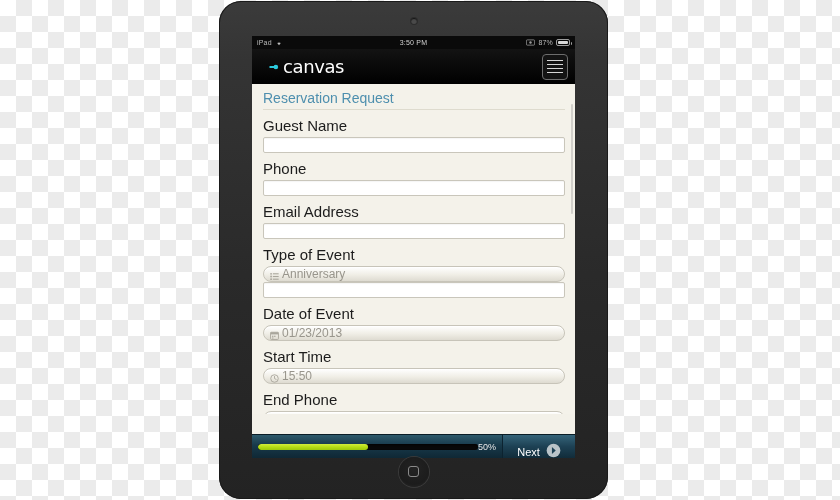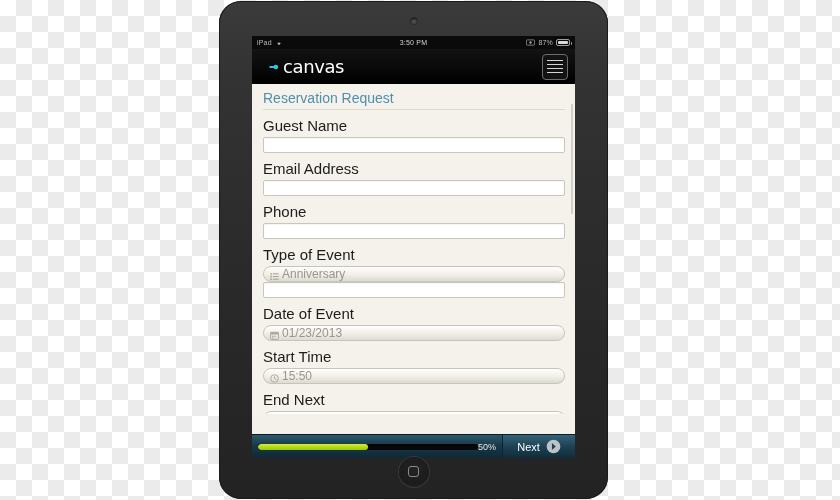--- a/index.html
+++ b/index.html
@@ -244,21 +244,21 @@
     border-radius: 3px;
   }
   .progress-pct {
     color: #e8e8e8;
     font-size: 9px;
     flex: 0 0 auto;
   }
   .next-section {
     flex: 0 0 72px;
     display: flex;
-    align-items: center;
+    align-items: flex-end;
     justify-content: center;
     gap: 6px;
     background: linear-gradient(180deg, #356479 0%, #1d4154 50%, #112c3a 100%);
   }
   .next-label {
     color: #ffffff;
     font-size: 11px;
   }
   .next-arrow { width: 15px; height: 15px; flex: 0 0 auto; }
 </style>
@@ -316,26 +316,26 @@
 
     <div class="form-area">
       <div class="form-title">Reservation Request</div>
 
       <div>
         <div class="field-label">Guest Name</div>
         <div class="text-input"></div>
       </div>
 
       <div>
+        <div class="field-label">Phone</div>
+        <div class="text-input"></div>
+      </div>
+
+      <div>
         <div class="field-label">Email Address</div>
-        <div class="text-input"></div>
-      </div>
-
-      <div>
-        <div class="field-label">Phone</div>
         <div class="text-input"></div>
       </div>
 
       <div>
         <div class="field-label">Type of Event</div>
         <div class="pill-input">
           <span class="pill-icon">
             <svg viewBox="0 0 10 10" width="9" height="9">
               <circle cx="1.2" cy="2" r="1" fill="#a9a69c"></circle>
               <circle cx="1.2" cy="5" r="1" fill="#a9a69c"></circle>
@@ -376,21 +376,21 @@
             <svg viewBox="0 0 10 10" width="9" height="9">
               <circle cx="5" cy="5" r="4.2" fill="none" stroke="#a9a69c" stroke-width="1"></circle>
               <path d="M5 2.6 L5 5 L6.8 6" stroke="#a9a69c" stroke-width="1" fill="none" stroke-linecap="round"></path>
             </svg>
           </span>
           <span>15:50</span>
         </div>
       </div>
 
       <div>
-        <div class="field-label">End Next</div>
+        <div class="field-label">End Phone</div>
         <div class="pill-input">
           <span class="pill-icon">
             <svg viewBox="0 0 10 10" width="9" height="9">
               <circle cx="5" cy="5" r="4.2" fill="none" stroke="#a9a69c" stroke-width="1"></circle>
               <path d="M5 2.6 L5 5 L6.8 6" stroke="#a9a69c" stroke-width="1" fill="none" stroke-linecap="round"></path>
             </svg>
           </span>
           <span></span>
         </div>
       </div>

